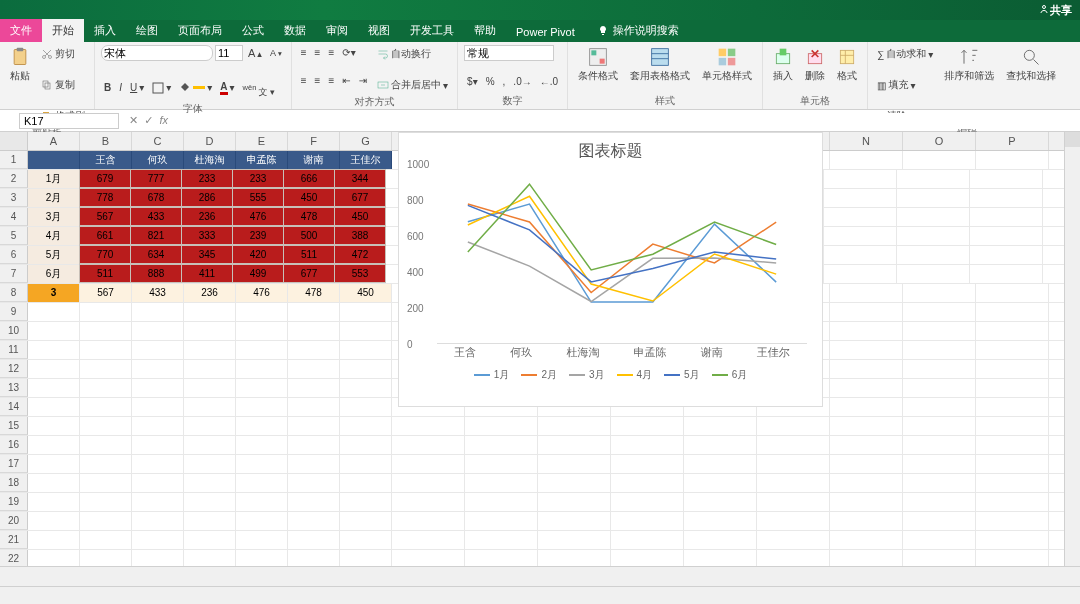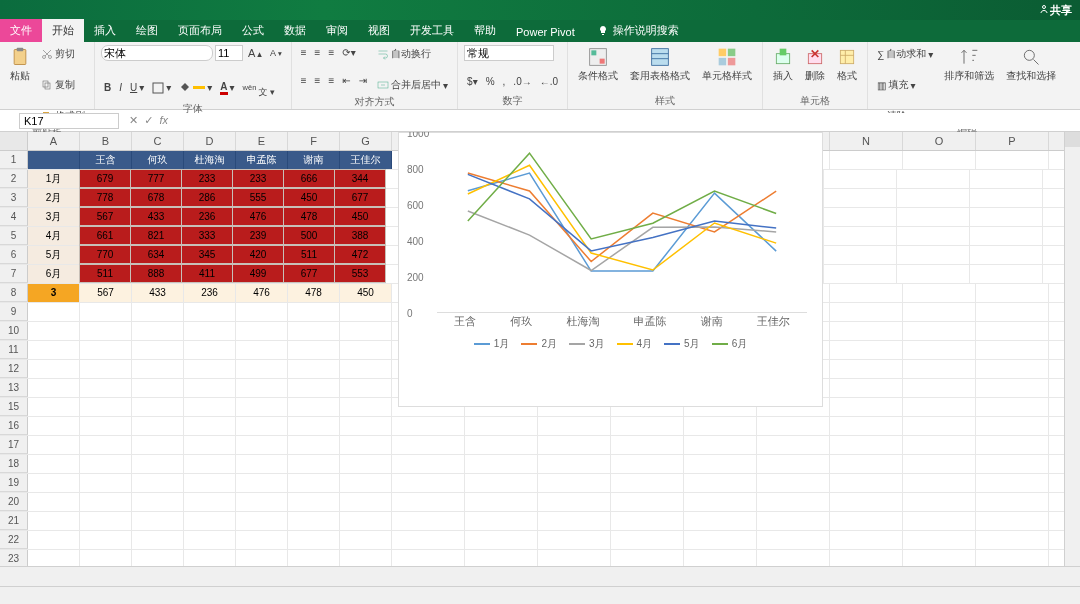--- a/index.html
+++ b/index.html
@@ -570,20 +570,39 @@
         <div class="cell wide"></div>
         <div class="cell wide"></div>
         <div class="cell wide"></div>
         <div class="cell wide"></div>
         <div class="cell wide"></div>
         <div class="cell wide"></div>
         <div class="cell wide"></div>
         <div class="cell wide"></div>
       </div>
       <div class="row">
+        <div class="row-h">14</div>
+        <div class="cell"></div>
+        <div class="cell"></div>
+        <div class="cell"></div>
+        <div class="cell"></div>
+        <div class="cell"></div>
+        <div class="cell"></div>
+        <div class="cell"></div>
+        <div class="cell wide"></div>
+        <div class="cell wide"></div>
+        <div class="cell wide"></div>
+        <div class="cell wide"></div>
+        <div class="cell wide"></div>
+        <div class="cell wide"></div>
+        <div class="cell wide"></div>
+        <div class="cell wide"></div>
+        <div class="cell wide"></div>
+      </div>
+      <div class="row">
         <div class="row-h">15</div>
         <div class="cell"></div>
         <div class="cell"></div>
         <div class="cell"></div>
         <div class="cell"></div>
         <div class="cell"></div>
         <div class="cell"></div>
         <div class="cell"></div>
         <div class="cell wide"></div>
         <div class="cell wide"></div>
@@ -743,20 +762,21 @@
         <div class="cell wide"></div>
         <div class="cell wide"></div>
         <div class="cell wide"></div>
         <div class="cell wide"></div>
         <div class="cell wide"></div>
         <div class="cell wide"></div>
       </div>
     </div>
 
   <div class="chart">
+    <div class="chart-title">图表标题</div>
     <div class="plot" id="plot">
       <svg id="plot-svg" width="370" height="180" style="position:absolute;left:0;top:0;">
           <path d="M30.833333333333332 57.77999999999999 L92.5 40.139999999999986 L154.16666666666669 138.06 L215.83333333333334 138.06 L277.5 60.11999999999999 L339.16666666666663 118.08000000000001 " stroke="#5b9bd5" fill="none" stroke-width="1.5"></path>
           <path d="M30.833333333333332 39.96000000000001 L92.5 57.959999999999994 L154.16666666666669 128.52 L215.83333333333334 80.1 L277.5 99 L339.16666666666663 58.139999999999986 " stroke="#ed7d31" fill="none" stroke-width="1.5"></path>
           <path d="M30.833333333333332 77.94000000000001 L92.5 102.06 L154.16666666666669 137.52 L215.83333333333334 94.32000000000001 L277.5 93.96000000000001 L339.16666666666663 99 " stroke="#a5a5a5" fill="none" stroke-width="1.5"></path>
           <path d="M30.833333333333332 61.019999999999996 L92.5 32.22 L154.16666666666669 120.06 L215.83333333333334 136.98000000000002 L277.5 90 L339.16666666666663 110.16 " stroke="#ffc000" fill="none" stroke-width="1.5"></path>
           <path d="M30.833333333333332 41.400000000000006 L92.5 65.88 L154.16666666666669 117.9 L215.83333333333334 104.4 L277.5 88.02 L339.16666666666663 95.04 " stroke="#4472c4" fill="none" stroke-width="1.5"></path>
           <path d="M30.833333333333332 88.02 L92.5 20.159999999999997 L154.16666666666669 106.02000000000001 L215.83333333333334 90.18 L277.5 58.139999999999986 L339.16666666666663 80.46 " stroke="#70ad47" fill="none" stroke-width="1.5"></path>
           <line x1="0" x2="370" y1="180" y2="180" stroke="#bbb"></line>
         </svg>

